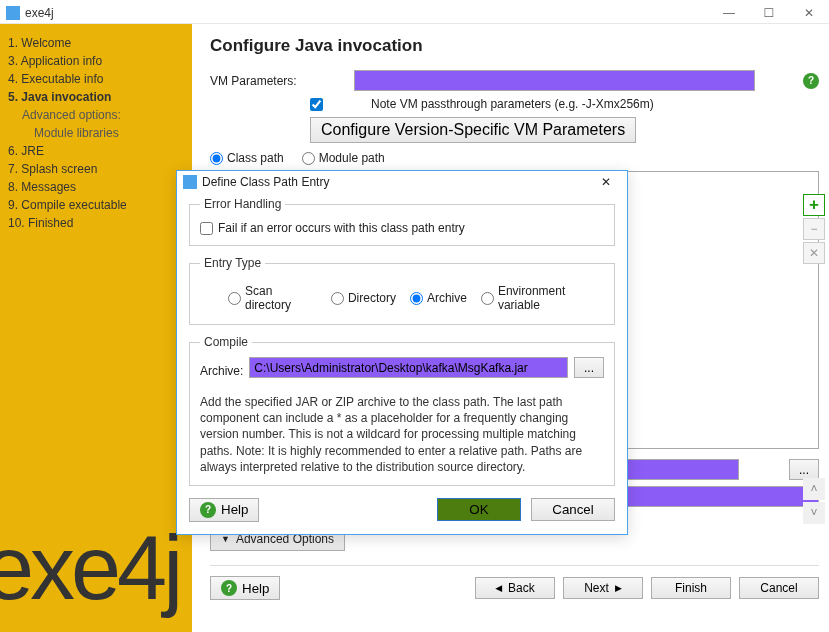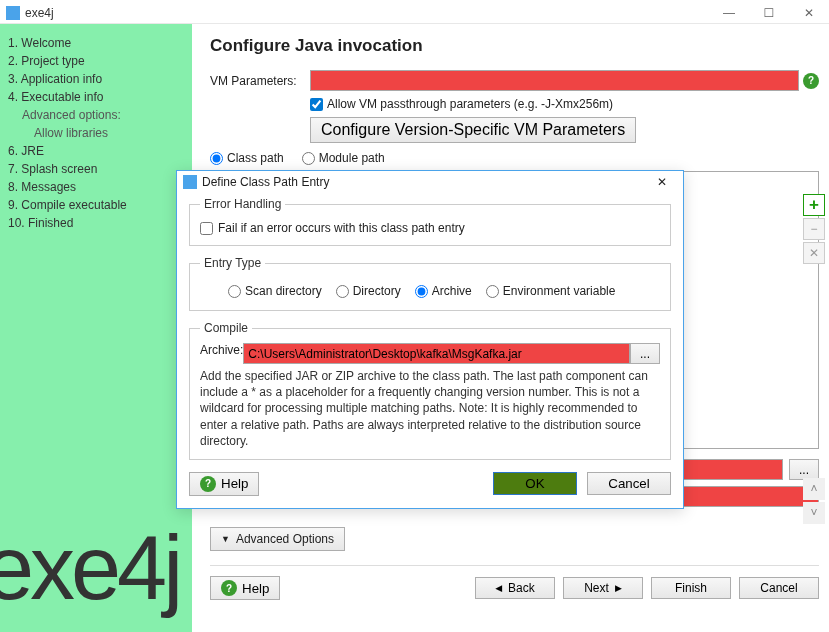--- a/index.html
+++ b/index.html
@@ -2,30 +2,30 @@
 <html><head>
 <meta charset="utf-8">
 <style>
 * { box-sizing: border-box; margin: 0; padding: 0; }
 body { font-family: "Segoe UI", Tahoma, sans-serif; font-size: 12px; background: #fff; color: #222; width: 829px; height: 632px; position: relative; overflow: hidden; }
 .titlebar { display: flex; align-items: center; height: 24px; padding: 2px 0 0 6px; border-bottom: 1px solid #e8e8e8; }
 .titlebar .app-icon { width: 14px; height: 14px; background: #4aa3ea; margin-right: 5px; }
 .titlebar .title { flex: 1; font-size: 12px; color: #333; }
 .titlebar .win-btn { width: 40px; height: 22px; display: flex; align-items: center; justify-content: center; color: #666; cursor: default; }
 .main { display: flex; height: calc(100% - 24px); }
-.sidebar { width: 192px; padding: 10px 8px; background: #86efac; font-size: 12px; }
+.sidebar { width: 192px; padding: 10px 8px; background: #eab308; font-size: 12px; }
 .sidebar div { padding: 2px 0; color: #333; }
 .sidebar .bold { font-weight: 700; }
 .sidebar .sub { padding-left: 14px; color: #555; }
 .sidebar .subsub { padding-left: 26px; color: #555; }
 .content { position: relative; flex: 1; padding: 8px 10px 0 18px; }
 h2 { font-size: 17px; font-weight: 700; margin: 4px 0 14px; }
-.row { display: flex; align-items: center; margin-bottom: 6px; }
+.row { display: flex; align-items: center; margin-bottom: 6px; gap: 44px; }
 .label { width: 100px; text-align: left; }
-input[type=text], select { border: 1px solid #a9a9a9; padding: 2px 4px; font-size: 12px; height: 21px; background: #ef4444; }
+input[type=text], select { border: 1px solid #a9a9a9; padding: 2px 4px; font-size: 12px; height: 21px; background: #8b5cf6; }
 .vm-input { flex: 1; margin-right: 4px; }
 .help-q { width: 16px; height: 16px; border-radius: 8px; background: #3a9b2f; color: #fff; font-size: 10px; font-weight: bold; display: inline-flex; align-items: center; justify-content: center; }
 .chk { margin-right: 4px; accent-color: #0078d4; }
 .gray-btn { background: linear-gradient(#f7f7f7,#e7e7e7); border: 1px solid #adadad; padding: 3px 10px; font-size: 16px; cursor: default; }
 .radio-row { display: flex; align-items: center; gap: 18px; margin: 8px 0 6px 0; }
 .radio-row label { display: flex; align-items: center; gap: 4px; }
 .listbox { border: 1px solid #a9a9a9; height: 278px; margin: 4px 0 2px; background: #fff; }
 .vtoolbar { position: absolute; right: 4px; top: 170px; display: flex; flex-direction: column; gap: 2px; }
 .vtoolbar .tbtn { width: 22px; height: 22px; display: flex; align-items: center; justify-content: center; background: #f4f4f4; border: 1px solid #ccc; }
 .vtoolbar .add { color: #1c9b0b; font-size: 17px; font-weight: bold; border-color: #1c9b0b; background: #fff; }
@@ -33,75 +33,75 @@
 .vtoolbar2 { position: absolute; right: 4px; top: 454px; display: flex; flex-direction: column; gap: 2px; }
 .vtoolbar2 .tbtn { width: 22px; height: 22px; display: flex; align-items: center; justify-content: center; background: #f0f0f0; color: #888; }
 .browse-btn { width: 30px; height: 21px; background: linear-gradient(#f7f7f7,#e7e7e7); border: 1px solid #adadad; font-size: 12px; }
 .adv-toggle { background: linear-gradient(#f7f7f7,#e7e7e7); border: 1px solid #adadad; padding: 4px 10px; display: inline-flex; align-items: center; gap: 6px; margin-top: 14px; cursor: default; }
 .footer { display: flex; align-items: center; gap: 8px; margin-top: 14px; border-top: 1px solid #ddd; padding-top: 10px; }
 .footer .spacer { flex: 1; }
 .nav-btn { background: linear-gradient(#f7f7f7,#e7e7e7); border: 1px solid #adadad; padding: 3px 0; width: 80px; display: inline-flex; align-items: center; justify-content: center; gap: 6px; font-size: 12px; }
 .help-btn { background: linear-gradient(#f7f7f7,#e7e7e7); border: 1px solid #adadad; padding: 3px 10px; display: inline-flex; align-items: center; gap: 5px; }
 .watermark { position: absolute; bottom: 10px; left: -16px; font-size: 90px; font-weight: 300; color: rgba(0,0,0,.05); pointer-events: none; letter-spacing: -4px; }
 
-.dialog { position: absolute; left: 176px; top: 170px; width: 508px; background: #fff; border: 1px solid #4aa3ea; z-index: 10; box-shadow: 0 3px 14px rgba(0,0,0,.15); }
+.dialog { position: absolute; left: 176px; top: 170px; width: 452px; background: #fff; border: 1px solid #4aa3ea; z-index: 10; box-shadow: 0 3px 14px rgba(0,0,0,.15); }
 .dlg-title { display: flex; align-items: center; padding: 4px 6px; font-size: 12px; }
 .dlg-title .app-icon { width: 14px; height: 14px; background: #4aa3ea; margin-right: 5px; }
 .dlg-title .close { margin-left: auto; width: 30px; text-align: center; color: #222; cursor: default; }
 .dlg-body { padding: 4px 12px 12px; }
 fieldset { border: 1px solid #ccc; padding: 8px 10px 10px; margin-bottom: 10px; }
 legend { padding: 0 4px; color: #333; }
 .entry-radios { display: flex; gap: 14px; padding: 6px 0 2px 28px; }
 .entry-radios label { display: flex; align-items: center; gap: 4px; }
 .err-chk { display: flex; align-items: center; gap: 5px; padding-top: 2px; }
-.detail-row { display: flex; align-items: flex-start; gap: 0; margin-bottom: 4px; }
+.detail-row { display: flex; align-items: flex-end; gap: 6px; margin-bottom: 16px; }
 .detail-input { flex: 1; }
 .desc { font-size: 12px; color: #333; line-height: 1.35; }
 .dlg-footer { display: flex; align-items: center; gap: 10px; margin-top: 12px; }
 .ok-btn { width: 84px; padding: 3px 0; border: 1px solid #2b74c7; background: #4d7c0f; }
 .cancel-btn { width: 84px; padding: 3px 0; background: linear-gradient(#f7f7f7,#e7e7e7); border: 1px solid #adadad; }
 </style>
 </head>
 <body>
 
 <div class="titlebar">
   <div class="app-icon"></div>
   <div class="title">exe4j</div>
   <div class="win-btn">—</div>
   <div class="win-btn">☐</div>
   <div class="win-btn">✕</div>
 </div>
 
 <div class="main">
   <div class="sidebar">
     <div>1. Welcome</div>
-    <div>2. Project type</div>
     <div>3. Application info</div>
     <div>4. Executable info</div>
+    <div class="bold">5. Java invocation</div>
     <div class="sub">Advanced options:</div>
-    <div class="subsub">Allow libraries</div>
+    <div class="subsub">Module libraries</div>
     <div>6. JRE</div>
     <div>7. Splash screen</div>
     <div>8. Messages</div>
     <div>9. Compile executable</div>
     <div>10. Finished</div>
     <div class="watermark">exe4j</div>
   </div>
 
   <div class="content">
     <h2>Configure Java invocation</h2>
 
     <div class="row">
       <span class="label">VM Parameters:</span>
       <input type="text" class="vm-input" value="" style="">
       <span class="help-q">?</span>
     </div>
     <div class="row" style="margin-left:100px;">
       <input type="checkbox" class="chk" checked="" style="">
-      <span>Allow VM passthrough parameters (e.g. -J-Xmx256m)</span>
+      <span>Note VM passthrough parameters (e.g. -J-Xmx256m)</span>
     </div>
     <div class="row" style="margin-left:100px;">
       <button class="gray-btn">Configure Version-Specific VM Parameters</button>
     </div>
     <div class="radio-row">
       <label>
           <input type="radio" name="cp" checked="" style=""> 
           <span>Class path</span>
         </label>
       <label>

